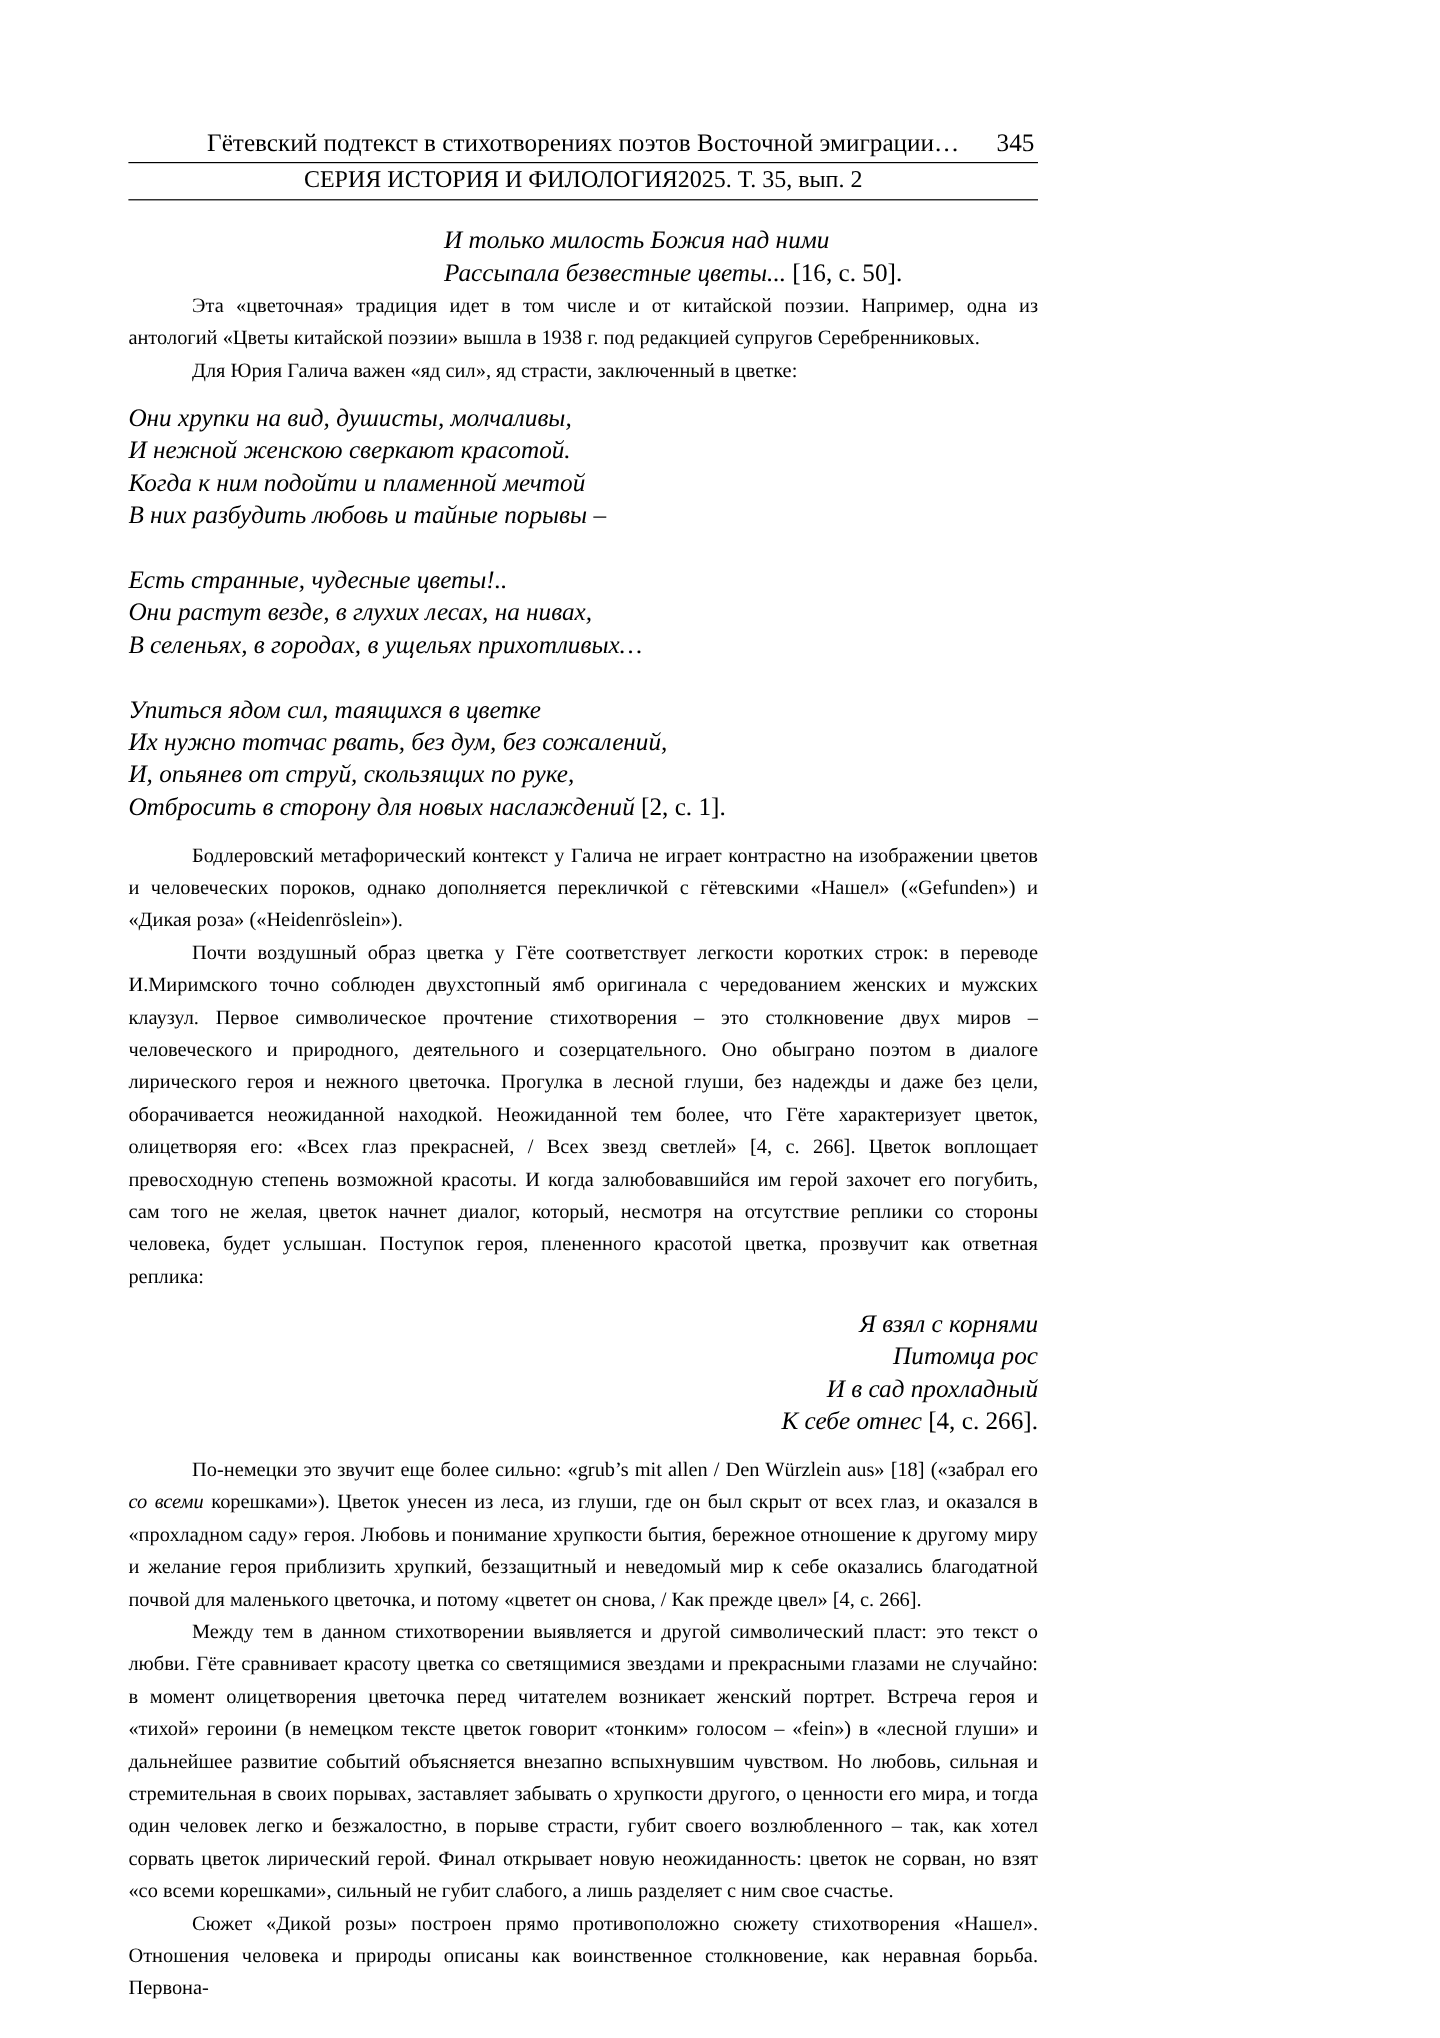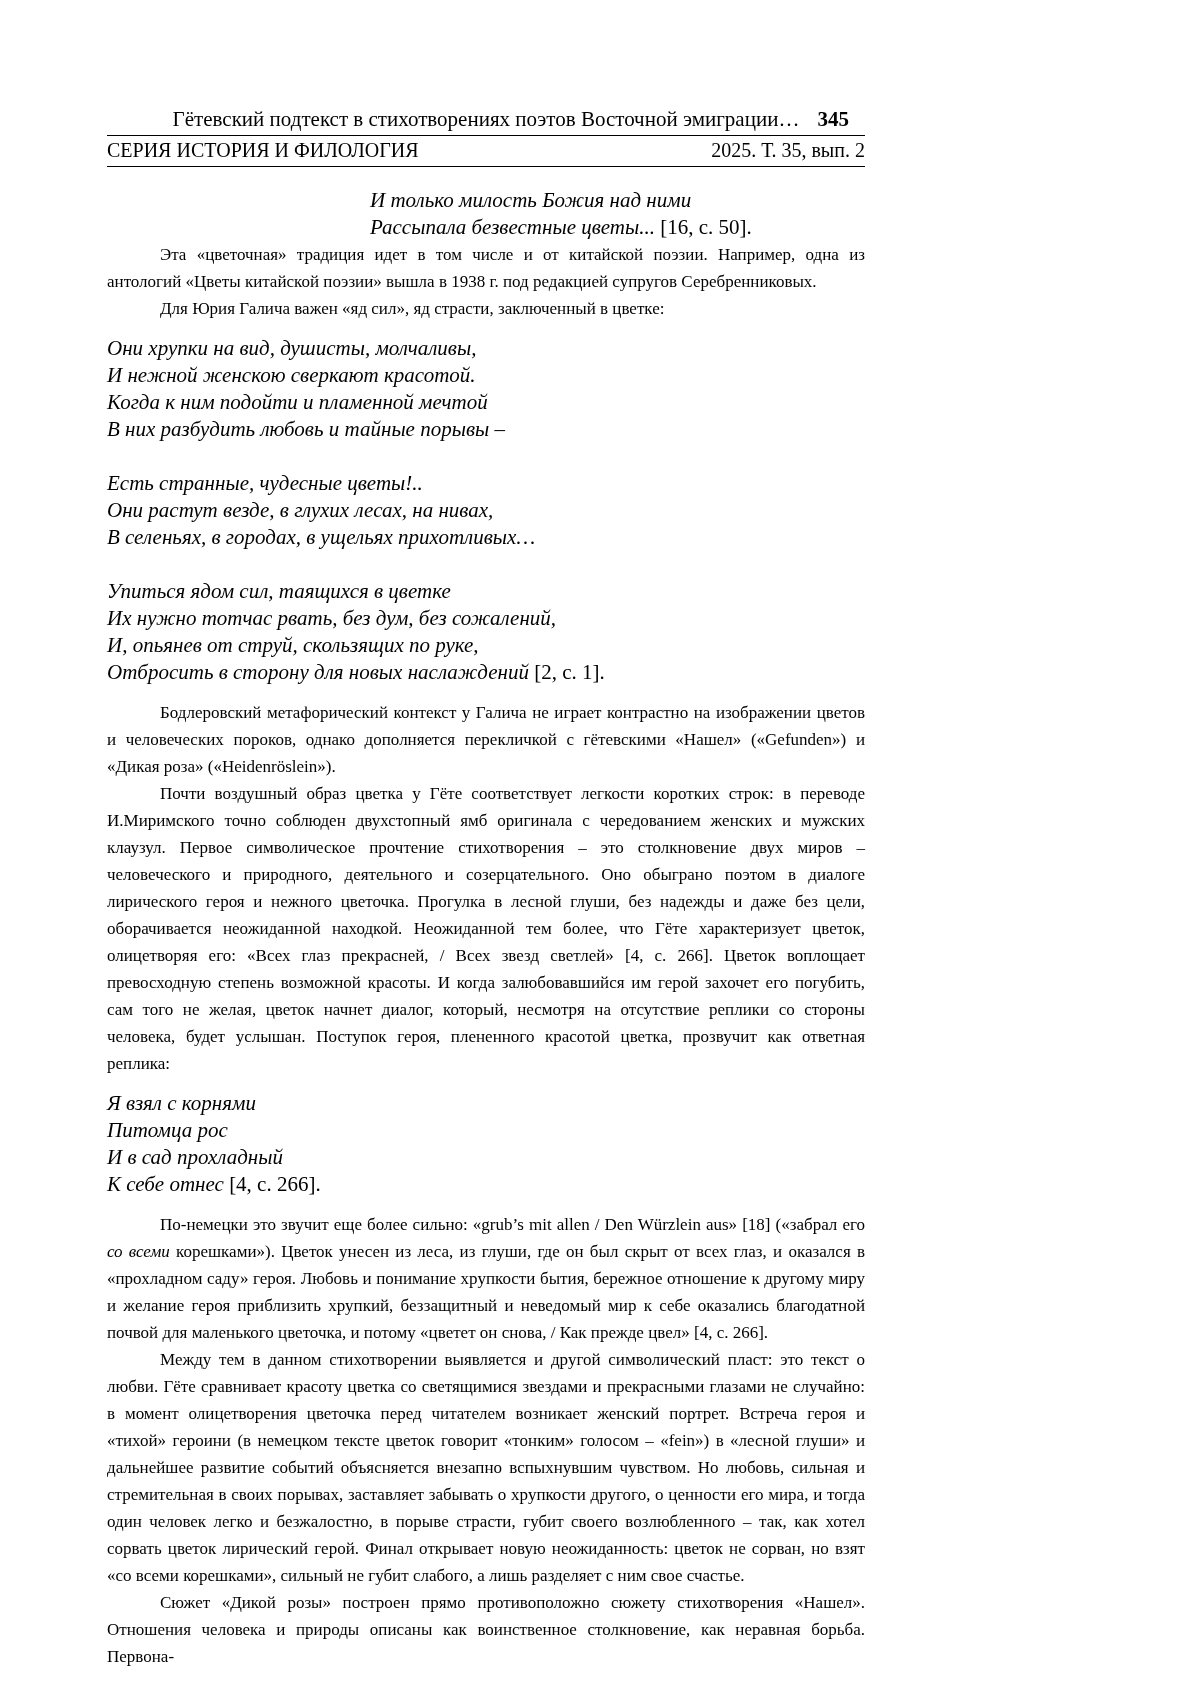--- a/index.html
+++ b/index.html
@@ -19,51 +19,50 @@
     }
     
     .hrow1 {
       position: relative;
       font-size: 21px;
       line-height: 26px;
       text-align: center;
     }
     .page-number {
       position: absolute;
-      right: 16px;
+      right: 3px;
       bottom: 0;
-      font-weight: bold;
     }
     .hrule {
       height: 0;
       border-top: 1px solid #000;
       margin-top: 3px;
     }
     .hrow2 {
       display: flex;
-      justify-content: space-between;
+      justify-content: center;
       font-size: 20px;
       line-height: 25px;
       margin-top: 2px;
     }
     
     main { margin-top: 20px; }
     .para {
       font-size: 17px;
       line-height: 27px;
       text-align: justify;
       text-indent: 53px;
       hyphens: auto;
     }
     .verse {
       font-size: 21px;
       line-height: 27px;
     }
     .verse-left { margin-left: 263px; }
-    .verse-center { text-align: left; margin-right: 90px; }
+    .verse-center { text-align: right; margin-right: 90px; }
     .vblock { margin: 13px 0; }
     .epigraph { margin-bottom: 0; }
     .stanza + .stanza { margin-top: 27px; }
     .it { font-style: italic; }
     .cite { font-style: normal; }
   </style>
 </head>
 <body>
 
 <div class="page">

